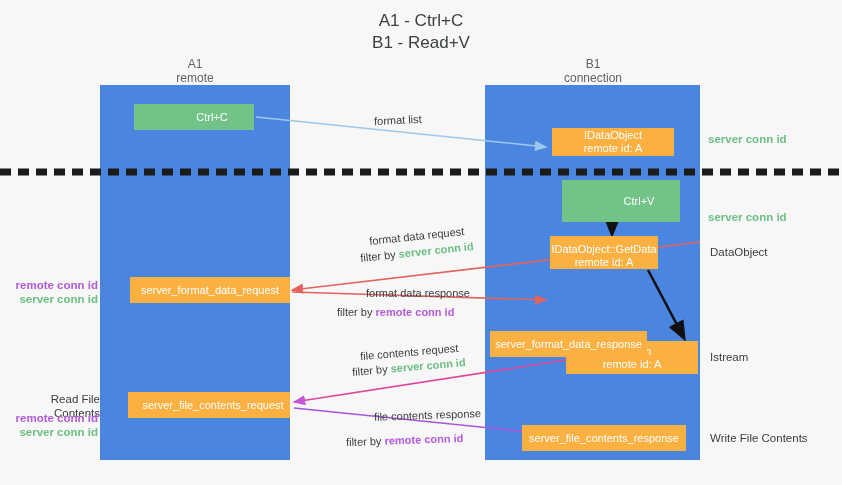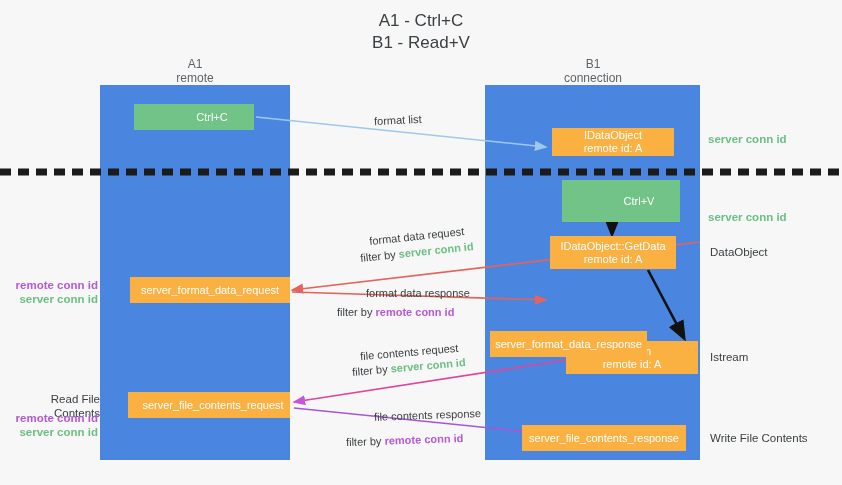--- a/index.html
+++ b/index.html
@@ -40,21 +40,21 @@
     color:#ffffff;font-size:11px;line-height:13px;
     text-align:center;
   }
   .box.green{background:#72c387;padding-left:36px;}
   .box.orange{background:#fbb042;}
   .box .l2{font-size:11px;}
 
   #b-ctrlc{left:134px;top:104px;width:120px;height:26px;}
   #b-ctrlv{left:554px;top:180px;width:118px;height:42px;margin-left:8px;}
   #b-idataobject{left:552px;top:128px;width:122px;height:28px;}
-  #b-getdata{left:550px;top:236px;width:126px;height:33px;}
+  #b-getdata{left:550px;top:236px;width:108px;height:33px;justify-content:flex-end;}
   #b-istream{left:566px;top:341px;width:132px;height:33px;}
   #b-fmt-req{left:130px;top:277px;width:160px;height:26px;}
   #b-fmt-res{left:490px;top:287px;width:157px;height:26px;margin-top:44px;}
   #b-file-req{left:128px;top:392px;width:162px;height:26px;padding-left:8px;}
   #b-file-res{left:522px;top:425px;width:164px;height:26px;}
 
   
   .side{font-size:11.5px;line-height:14px;}
   .green-txt{color:#6cbf84;font-weight:bold;}
   .purple-txt{color:#b45ad6;font-weight:bold;}

